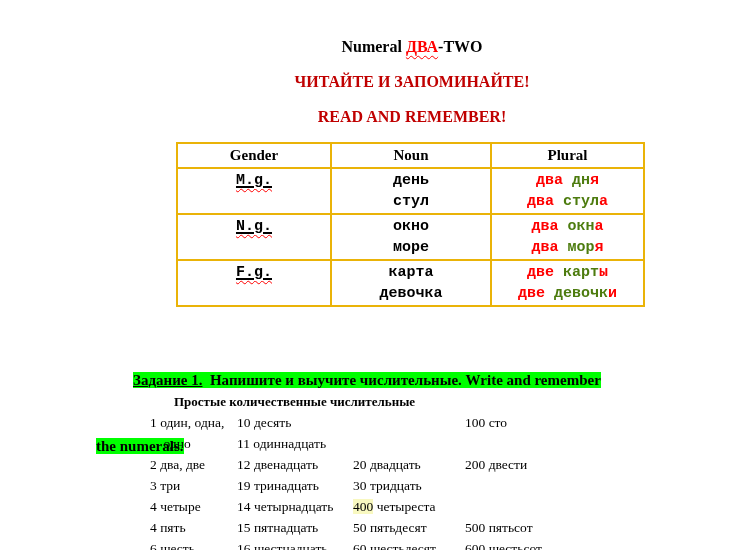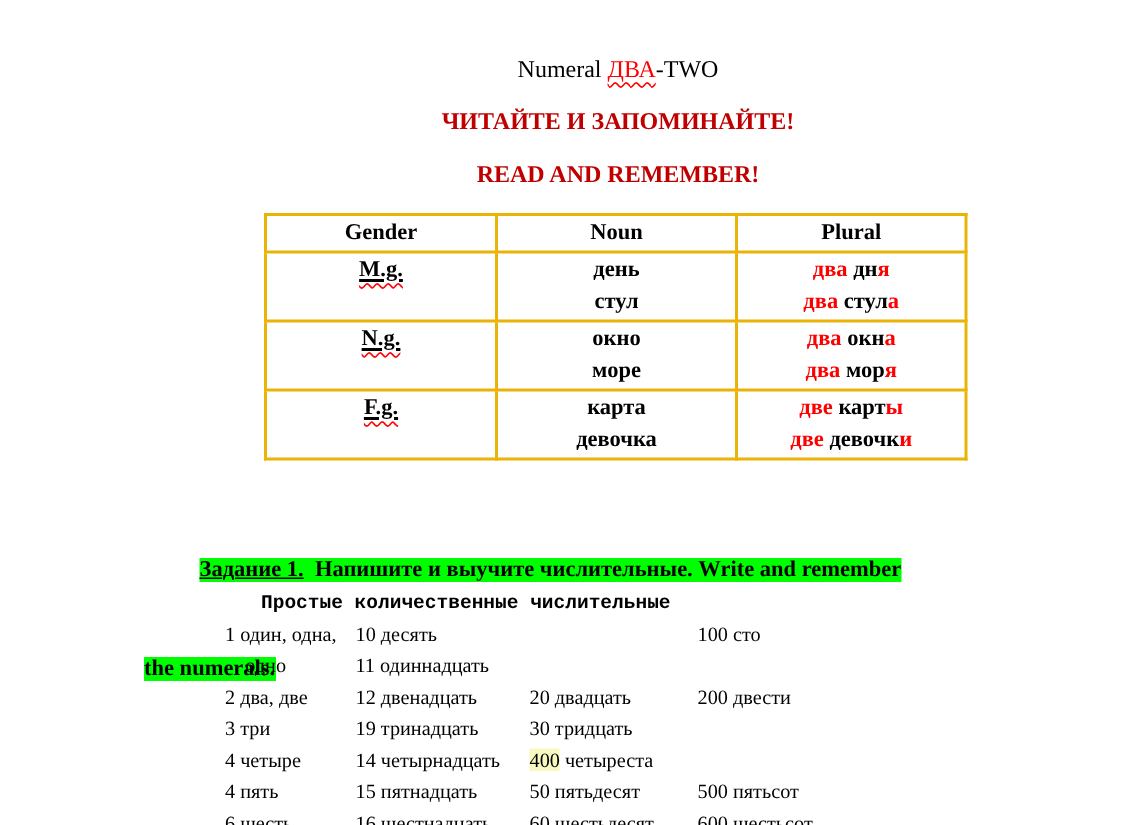--- a/index.html
+++ b/index.html
@@ -6,21 +6,21 @@
   html, body {
     width: 753px; height: 550px;
     background: #ffffff;
     overflow: hidden;
     font-family: "Liberation Serif", serif;
   }
   .page { position: relative; width: 753px; height: 550px; }
 
   
   .head-band { position: absolute; left: 96px; width: 632px; text-align: center; }
-  .doc-title { top: 38px; font-size: 16px; font-weight: normal; color: #000; }
+  .doc-title { top: 38px; font-size: 16px; font-weight: bold; color: #000; }
   .doc-title .hl {
     color: var(--accent-red);
     text-decoration: underline wavy var(--accent-red);
     text-decoration-thickness: 1px;
     text-underline-offset: 3px;
   }
   .red-heading { font-size: 16px; font-weight: bold; color: var(--heading-red); }
   .h-ru { top: 73px; }
   .h-en { top: 108px; }
 
@@ -34,48 +34,48 @@
   .gender-table th, .gender-table td {
     border: 2px solid #eab308;
     text-align: center;
     vertical-align: top;
     font-weight: bold;
     font-size: 15px;
     line-height: 21px;
     padding: 1px 2px;
   }
   .gender-table th { height: 21px; }
-  .gender-table td { height: 46px; }
+  .gender-table td { height: 46px; font-family: Liberation Mono, monospace; }
   .gender-table col.c1 { width: 154px; }
   .gender-table col.c2 { width: 160px; }
   .gender-table col.c3 { width: 153px; }
   .gender-label {
     text-decoration: underline;
     text-decoration-thickness: 2px;
     text-underline-offset: 2px;
   }
   .gender-label .squiggle {
     text-decoration: underline wavy var(--accent-red);
     text-decoration-thickness: 1px;
     text-underline-offset: 4px;
   }
   .seg-red { color: var(--accent-red); }
-  .seg-black { color: #000000; text-align: right; }
+  .seg-black { color: #4d7c0f; text-align: right; }
 
   
   .task { position: absolute; left: 96px; top: 325px; width: 640px;
           font-size: 15px; font-weight: bold; line-height: 22px; white-space: pre-wrap; }
   .task .line1 { padding-left: 37px; }
   .task mark { background: var(--task-green); color: #000; }
   .task .u { text-decoration: underline; text-decoration-thickness: 1px; }
 
   
   .numerals { position: absolute; left: 150px; top: 391px; font-size: 13.5px; line-height: 21px; }
   .numerals-heading {
-    font-family: Liberation Mono, monospace;
+    font-family: Liberation Serif, serif;
     font-size: 13px; font-weight: bold; line-height: 21px;
     white-space: nowrap;
     padding-left: 24px;
   }
   .num-row { display: grid; grid-template-columns: 87px 116px 112px auto; height: 21px; }
   .num-cell { white-space: pre; }
   .num-cell mark { background: var(--mark-yellow); color: #000; }
 </style>
 </head>
 <body>

